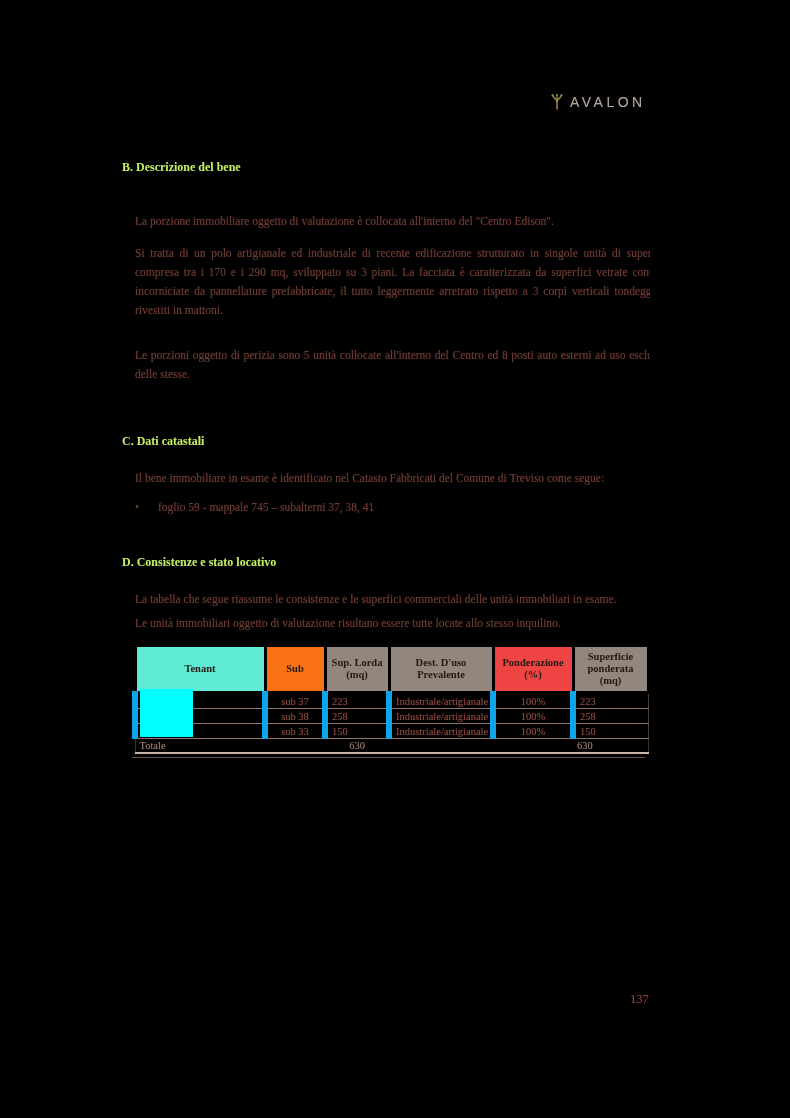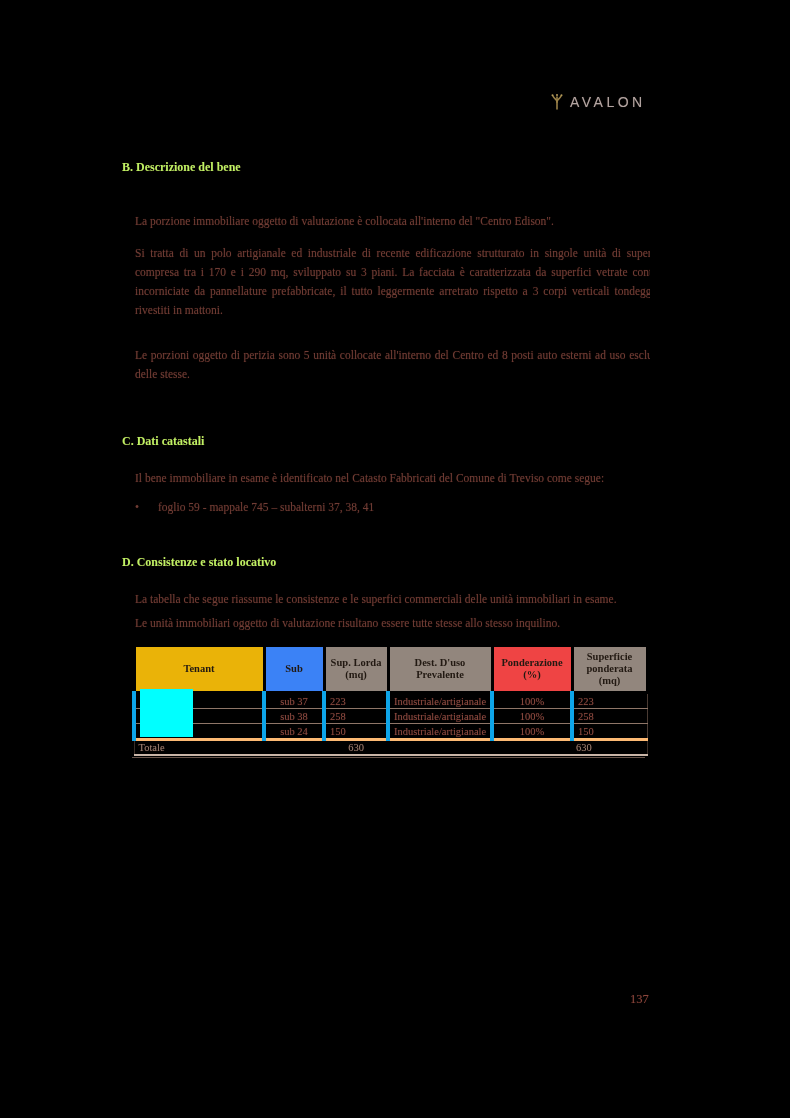--- a/index.html
+++ b/index.html
@@ -21,25 +21,25 @@
   .bullet-txt{padding-left:0px;}
   
   table.cons{position:absolute;left:132px;top:644px;width:513px;border-collapse:collapse;
              table-layout:fixed;border:1px solid #3a2e27;border-bottom:2px solid #c9b5a7;}
   table.cons col.c1{width:130px}table.cons col.c2{width:60px}table.cons col.c3{width:64px}
   table.cons col.c4{width:104px}table.cons col.c5{width:80px}table.cons col.c6{width:75px}
   table.cons th{background:#92867d;color:#221912;font-size:10.5px;font-weight:bold;
                 border:3px solid #000;height:42px;padding:1px 2px;line-height:1.15;
                 text-align:center;vertical-align:middle;}
   table.cons td{color:#8d4b41;font-size:10.5px;height:14px;padding:0 4px;
-                border-bottom:1px solid #8f7668;border-left:4px solid #0ea5e9;
+                border-bottom:1px solid #8f7668;border-left:6px solid #0ea5e9;
                 border-right:1px solid #4a3b33;text-shadow:0 0 1px rgba(130,60,50,.5);}
   td.al-c{text-align:center;} td.al-r{text-align:left;} td.al-l{text-align:left;}
   tr.total td{border-left:none;border-right:none;border-bottom:none;
-              border-top:3px solid #fdba74;color:#9c8374;height:13px;}
+              border-top:1px solid #fdba74;color:#9c8374;height:13px;}
   
   .redaction{position:absolute;left:140px;top:689px;width:53px;height:48px;}
   .underline2{position:absolute;left:132px;top:757px;width:513px;height:1px;background:#66534a;}
   .pagenum{position:absolute;left:630px;top:992px;color:#8a463c;font-size:12.5px;
            text-shadow:0 0 1px rgba(120,50,40,.5);text-align:center;}
 </style>
 </head>
 <body>
 
 <div class="page">
@@ -70,35 +70,35 @@
 
   <h2 class="hd" style="top:434px">C. Dati catastali</h2>
   <p class="tx" style="top:457px">Il bene immobiliare in esame è identificato nel Catasto Fabbricati del Comune di Treviso come segue:</p>
   <div class="tx bullet-row" style="top:486px">
     <span class="bullet-dot">•</span>
     <span class="bullet-txt">foglio 59 - mappale 745 – subalterni 37, 38, 41</span>
   </div>
 
   <h2 class="hd" style="top:555px">D. Consistenze e stato locativo</h2>
   <p class="tx" style="top:578px">La tabella che segue riassume le consistenze e le superfici commerciali delle unità immobiliari in esame.</p>
-  <p class="tx" style="top:602px">Le unità immobiliari oggetto di valutazione risultano essere tutte stesse allo stesso inquilino.</p>
+  <p class="tx" style="top:602px">Le unità immobiliari oggetto di valutazione risultano essere tutte locate allo stesso inquilino.</p>
 
   <table class="cons">
     <colgroup>
         <col class="c1">
         <col class="c2">
         <col class="c3">
         <col class="c4">
         <col class="c5">
         <col class="c6">
       </colgroup>
     <thead>
       <tr>
-        <th style="background: #eab308;">Tenant</th>
-        <th style="background: #3b82f6;">Sub</th>
+        <th style="background: #5eead4;">Tenant</th>
+        <th style="background: #f97316;">Sub</th>
         <th style="background: rgb(146, 134, 125);">Sup. Lorda (mq)</th>
         <th style="background: rgb(146, 134, 125);">Dest. D'uso Prevalente</th>
         <th style="background: #ef4444;">Ponderazione (%)</th>
         <th style="background: rgb(146, 134, 125);">Superficie ponderata (mq)</th>
       </tr>
     </thead>
     <tbody>
       <tr>
         <td class="al-l"></td>
         <td class="al-c">sub 37</td>
@@ -110,21 +110,21 @@
       <tr>
         <td class="al-l"></td>
         <td class="al-c">sub 38</td>
         <td class="al-r">258</td>
         <td class="al-l">Industriale/artigianale</td>
         <td class="al-c">100%</td>
         <td class="al-r">258</td>
       </tr>
       <tr>
         <td class="al-l"></td>
-        <td class="al-c">sub 24</td>
+        <td class="al-c">sub 33</td>
         <td class="al-r">150</td>
         <td class="al-l">Industriale/artigianale</td>
         <td class="al-c">100%</td>
         <td class="al-r">150</td>
       </tr>
       <tr class="total">
         <td class="al-l" colspan="2">Totale</td>
         <td class="al-c">630</td>
         <td colspan="2"></td>
         <td class="al-r">630</td>

